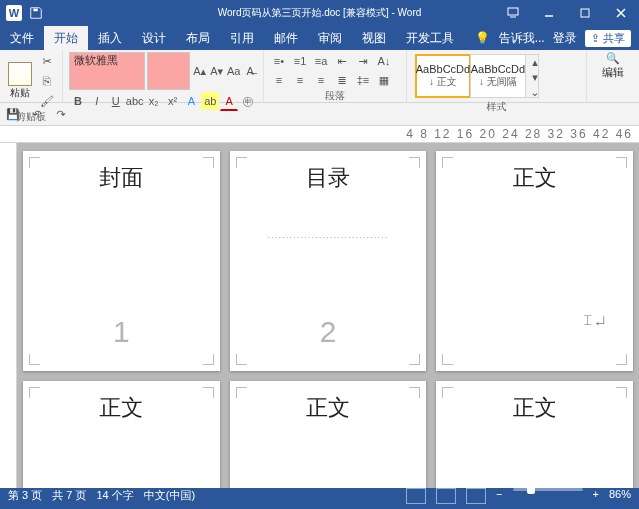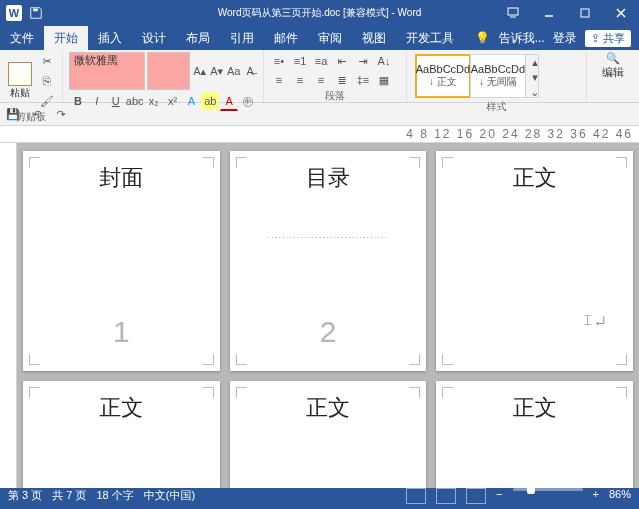--- a/index.html
+++ b/index.html
@@ -261,21 +261,21 @@
       <span class="corner c-tl"></span>
         <span class="corner c-tr"></span>
       <div class="page-title">正文</div>
     </div>
   </div>
 </div>
 
 <div class="statusbar">
   <span>第 3 页</span>
   <span>共 7 页</span>
-  <span>18 个字</span>
+  <span>14 个字</span>
   <span>中文(中国)</span>
   <span class="spacer"></span>
   <span class="view-btn"></span>
   <span class="view-btn"></span>
   <span class="view-btn"></span>
   <span>−</span>
   <span class="zoom-slider">
       <span class="zoom-thumb"></span>
     </span>
   <span>+</span>

